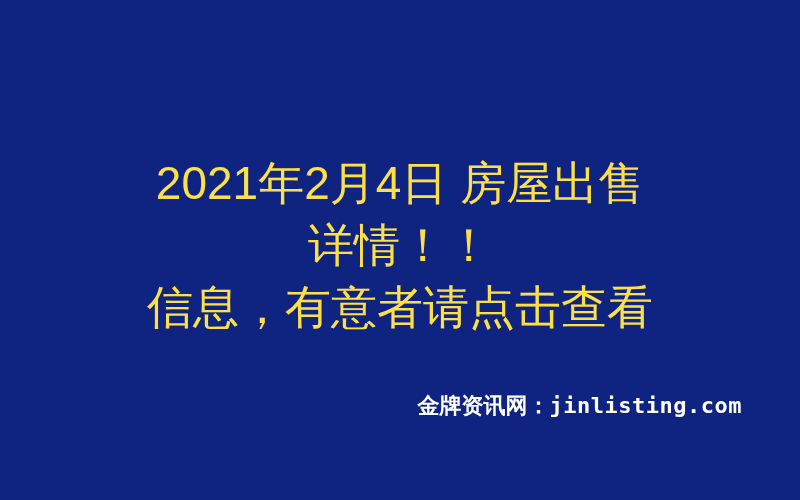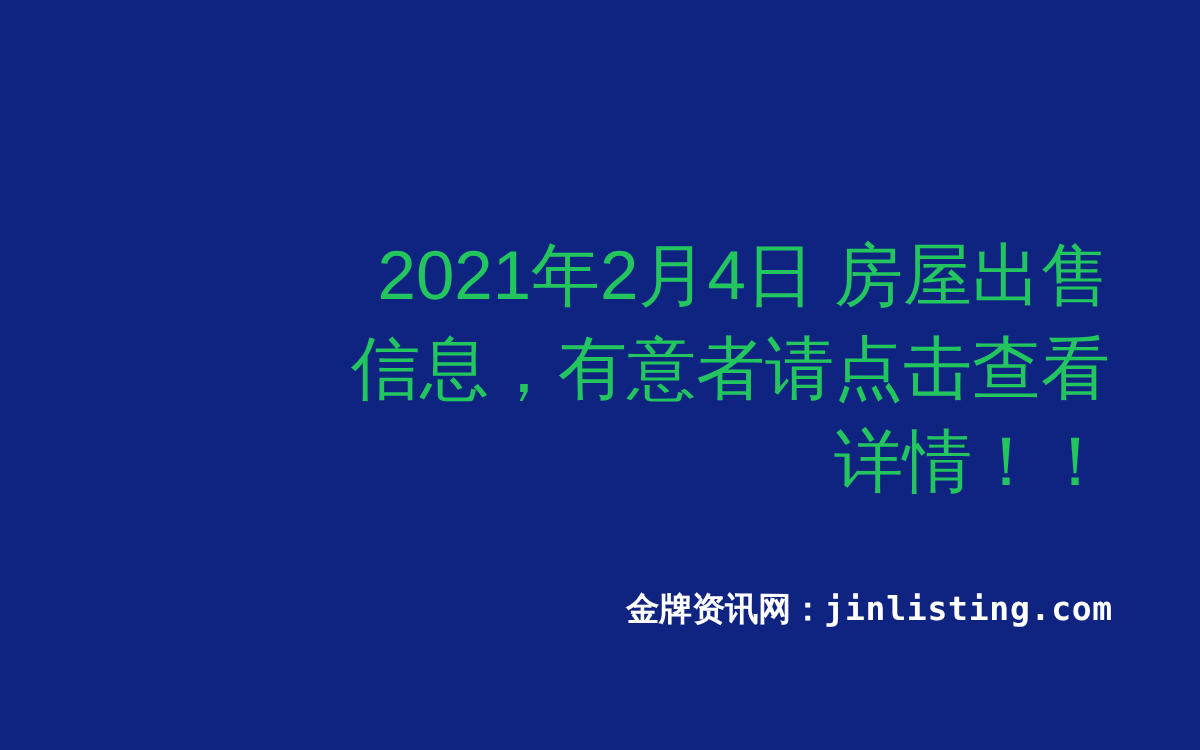--- a/index.html
+++ b/index.html
@@ -37,22 +37,22 @@
     letter-spacing: 1px;
     white-space: nowrap;
   }
 
   
   .poster-body {
     position: absolute;
     left: 60px;
     right: 60px;
     top: 152px;
-    text-align: right;
-    color: #22c55e;
+    text-align: center;
+    color: #fde047;
     font-size: 46px;
     font-weight: 400;
     line-height: 62px;
   }
   .poster-body .body-line {
     display: block;
     white-space: nowrap;
   }
 
   
@@ -79,21 +79,21 @@
   }
 </style>
 </head>
 <body>
 
 <div class="poster">
 
 
   <div class="poster-body">
     <span class="body-line">2021年2月4日  房屋出售</span>
+    <span class="body-line">详情！！</span>
     <span class="body-line">信息，有意者请点击查看</span>
-    <span class="body-line">详情！！</span>
   </div>
 
   <div class="poster-footer">
     <span class="site-name">金牌资讯网：</span><span class="site-domain">jinlisting.com</span>
   </div>
 
 </div>
 
 </body></html>

